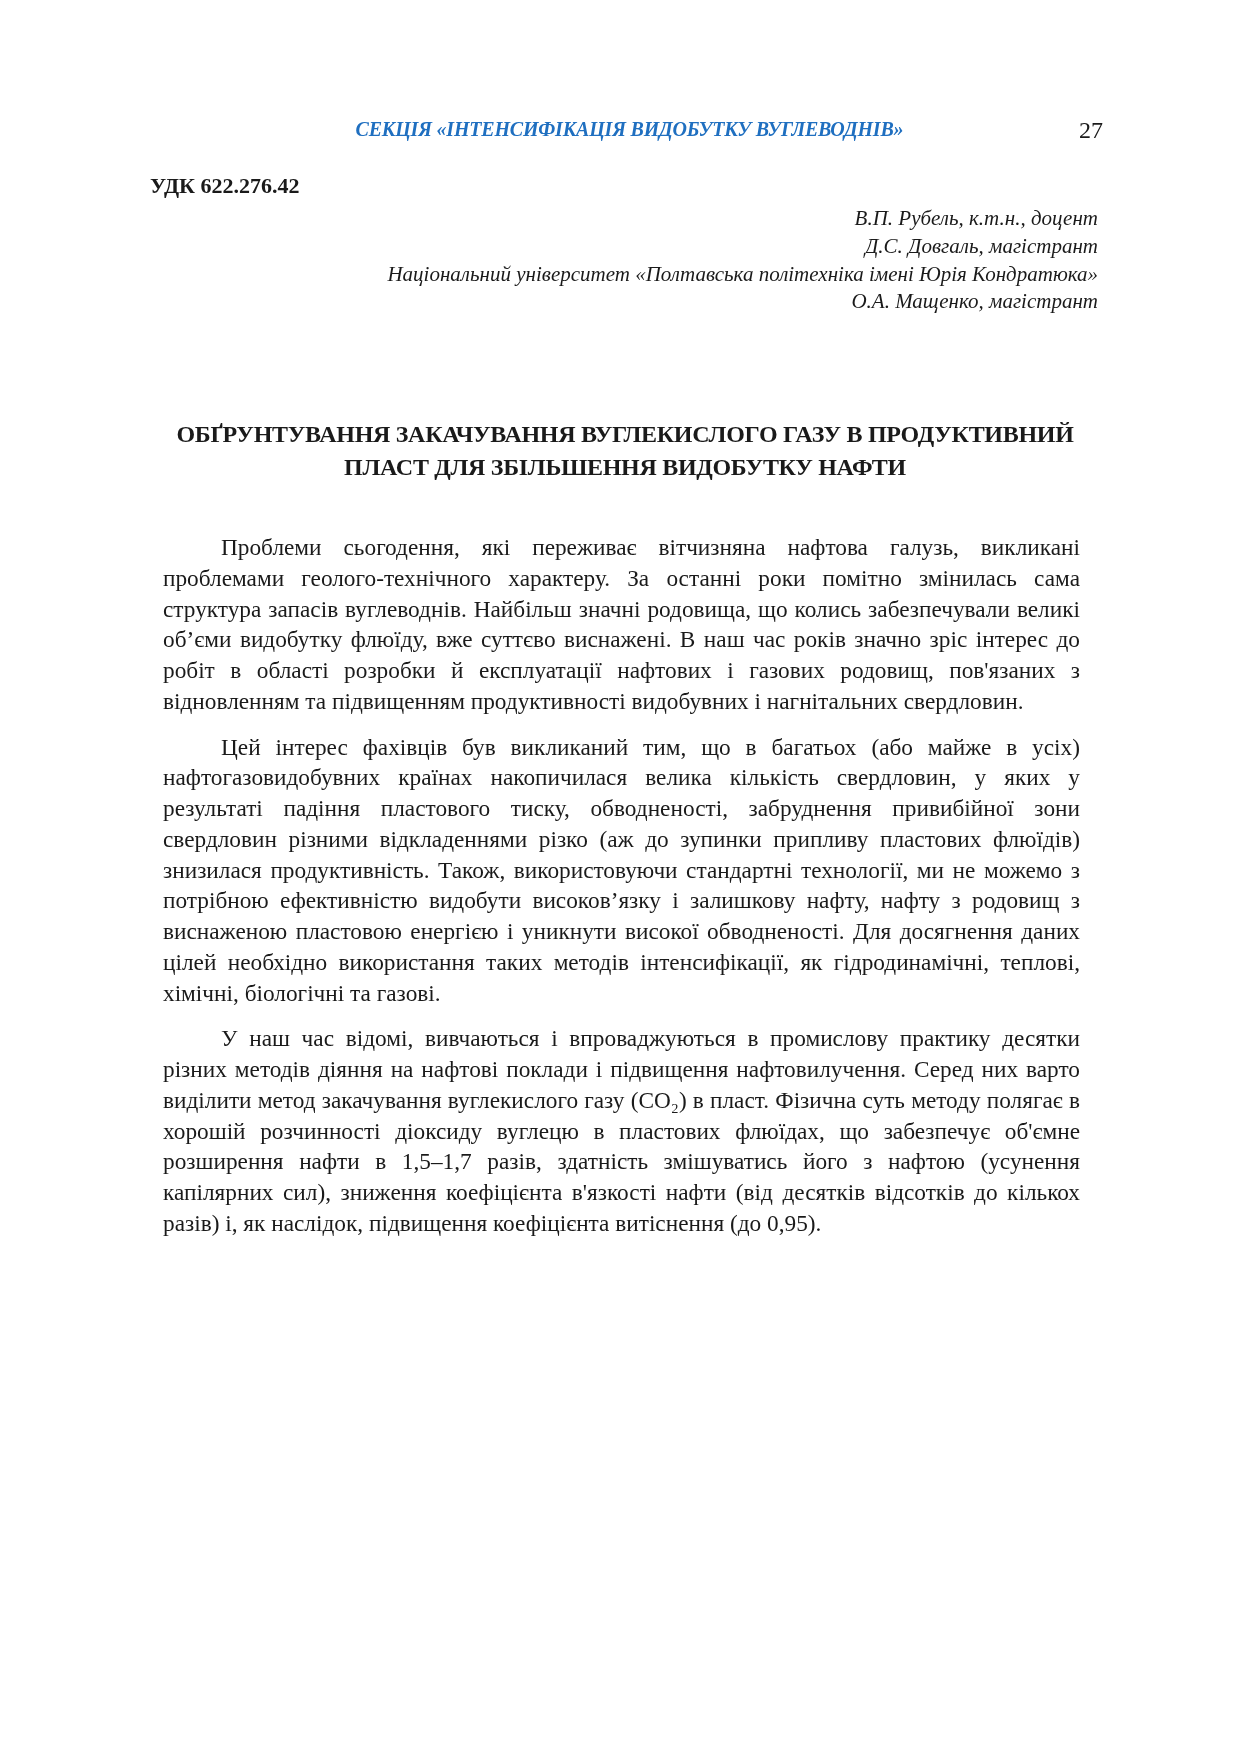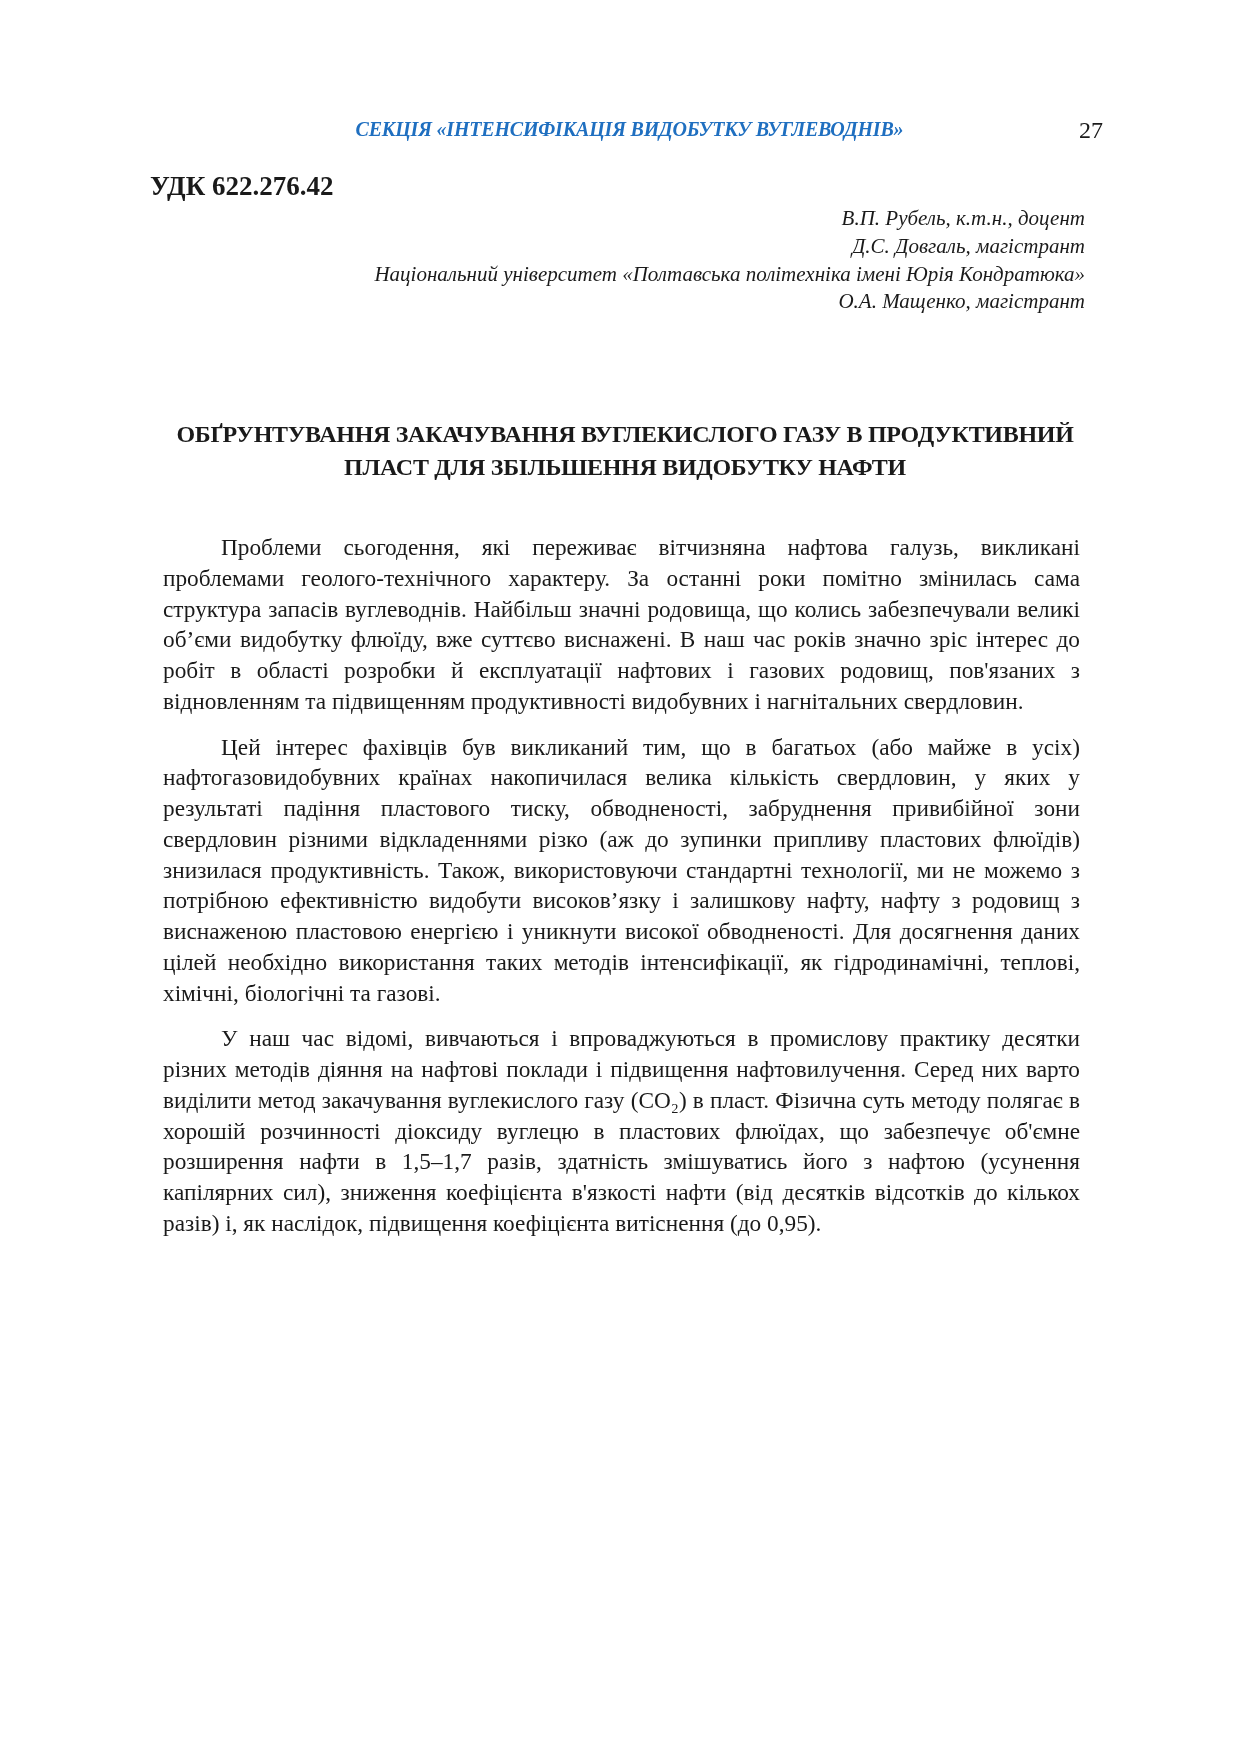--- a/index.html
+++ b/index.html
@@ -35,28 +35,28 @@
       line-height: 26px;
       font-weight: bold;
       font-style: italic;
       color: #1f6fc0;
       letter-spacing: -0.2px;
     }
     .udk {
       position: absolute;
       top: 172px;
       left: 150px;
-      font-size: 27px;
+      font-size: 22px;
       line-height: 28px;
       font-weight: bold;
     }
     .authors {
       position: absolute;
       top: 205px;
-      right: 155px;
+      right: 142px;
       text-align: right;
       font-style: italic;
       font-size: 21px;
       line-height: 27.8px;
     }
     .authors div { white-space: nowrap; }
     .title {
       position: absolute;
       top: 382px;
       left: 150px;

